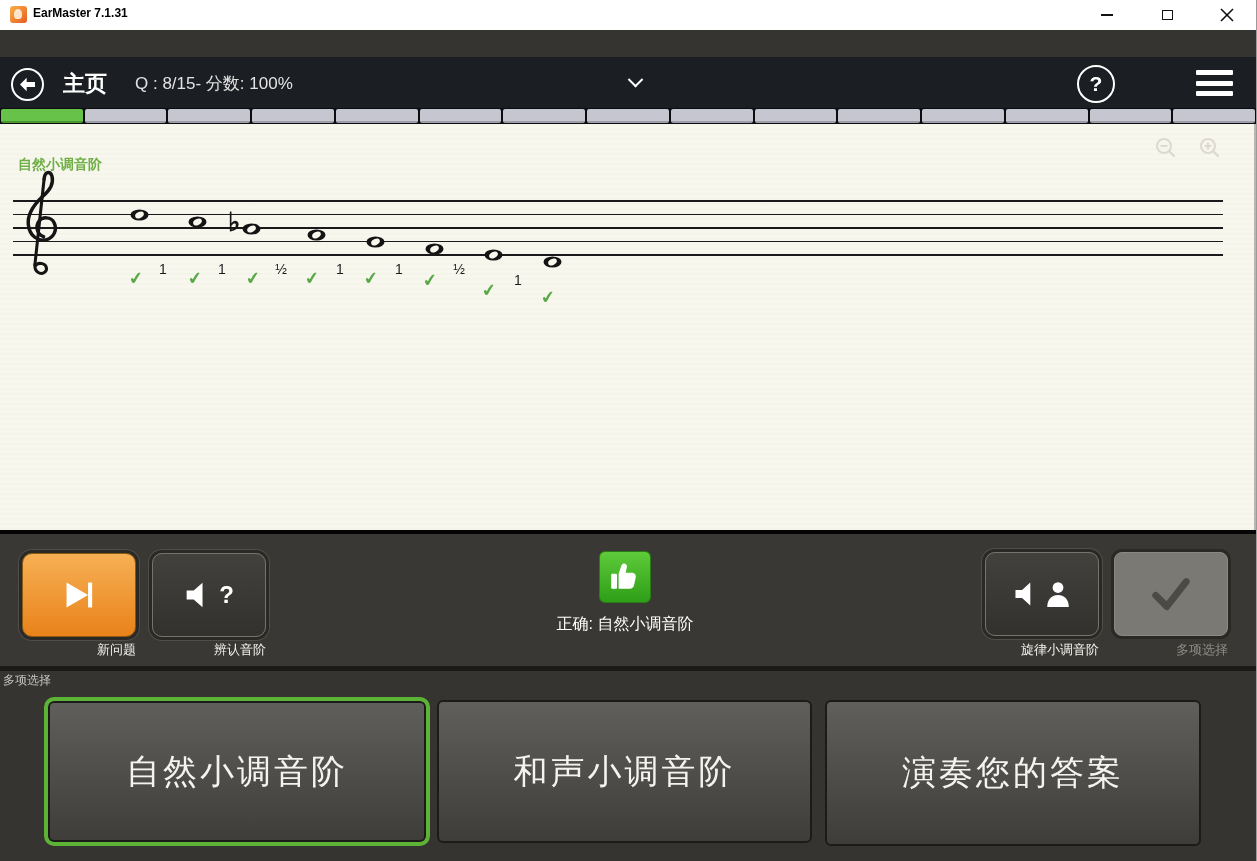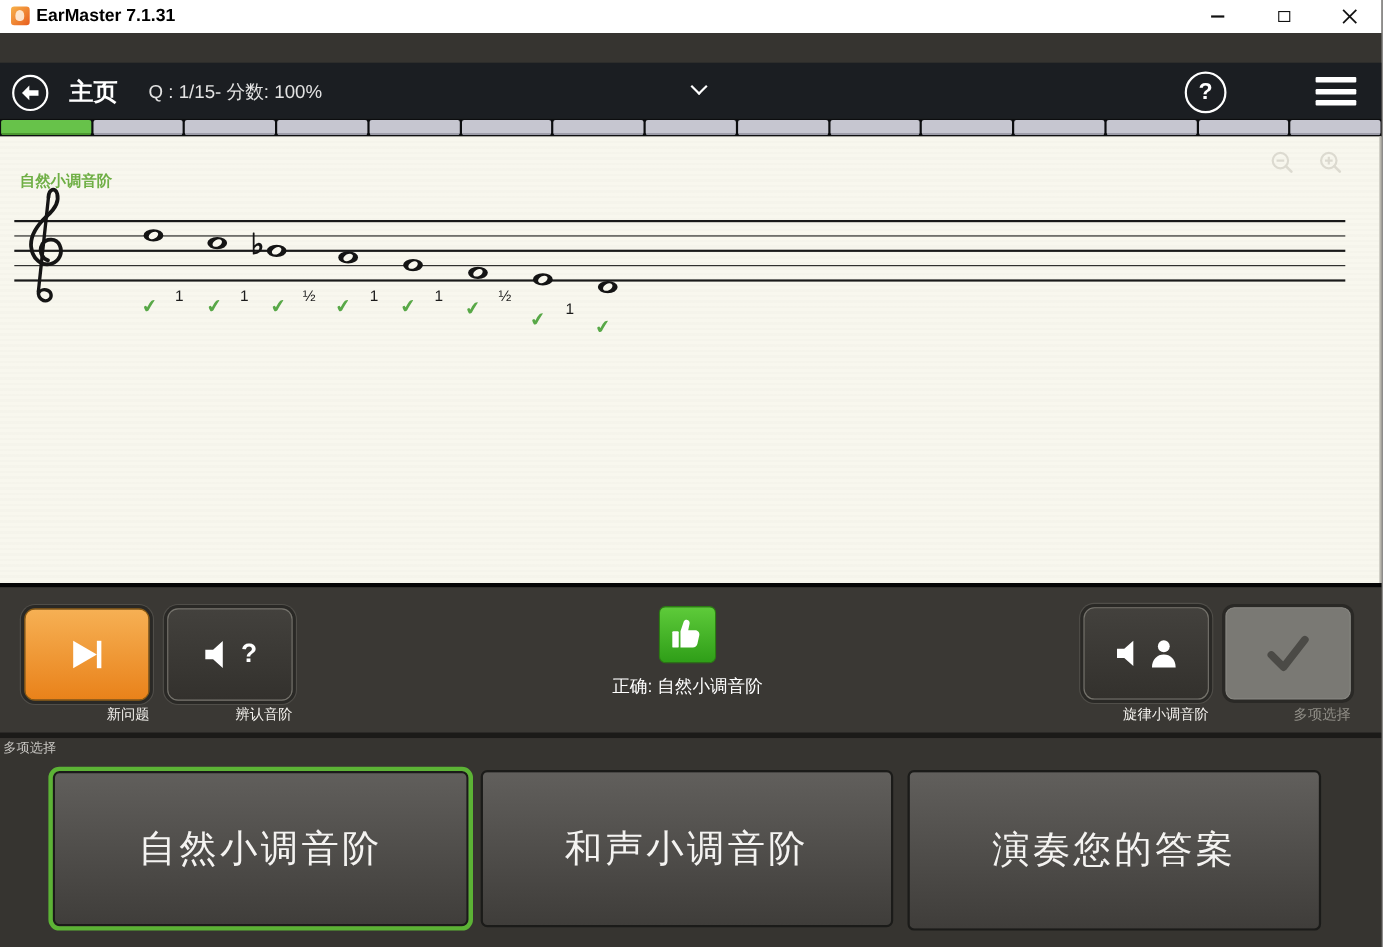--- a/index.html
+++ b/index.html
@@ -8,21 +8,21 @@
     font-family:"Liberation Sans",sans-serif;
     background:#363430;border-right:1px solid #9b9b9b;box-sizing:border-box;
   }
 
   
   .titlebar{position:absolute;left:0;top:0;width:100%;height:30px;background:#ffffff;}
   .app-icon{position:absolute;left:10px;top:6px;width:17px;height:17px;border-radius:3px;
     background:linear-gradient(135deg,#f7b24a,#e85d1f);}
   .app-icon::after{content:"";position:absolute;left:4px;top:3px;width:8px;height:10px;
     border-radius:50% 50% 40% 40%;background:rgba(255,245,230,.85);}
-  .app-title{position:absolute;left:33px;top:6px;font-size:16px;font-weight:bold;color:#000;}
+  .app-title{position:absolute;left:33px;top:6px;font-size:12px;font-weight:bold;color:#000;}
   .winbtn{position:absolute;top:0;width:46px;height:30px;display:flex;align-items:center;justify-content:center;}
   .min-glyph{width:12px;height:2px;background:#111;}
   .max-glyph{width:11px;height:10px;border:1.5px solid #111;box-sizing:border-box;}
 
   
   .menubar{position:absolute;left:0;top:30px;width:100%;height:27px;background:#ffffff;}
   .menu-item{position:absolute;top:5px;font-size:13.5px;color:#000;}
 
   
   .header{position:absolute;left:0;top:57px;width:100%;height:51px;background:#1b1e22;}
@@ -114,21 +114,21 @@
   </div>
 
 
   <div class="header">
     <div class="back-circle">
       <svg width="17" height="15" viewBox="0 0 20 18">
         <path d="M9 1 L1 9 L9 17 L9 12 L19 12 L19 6 L9 6 Z" fill="#fff"></path>
       </svg>
     </div>
     <div class="home-label">主页</div>
-    <div class="q-counter">Q : 1/15- 分数: 100%</div>
+    <div class="q-counter">Q : 8/15- 分数: 100%</div>
     <div class="header-title">
       <span class="chevron-down"></span>
     </div>
     <div class="help-circle">
       <span>?</span>
     </div>
     <div class="hamburger">
       <div></div>
         <div></div>
         <div></div>

